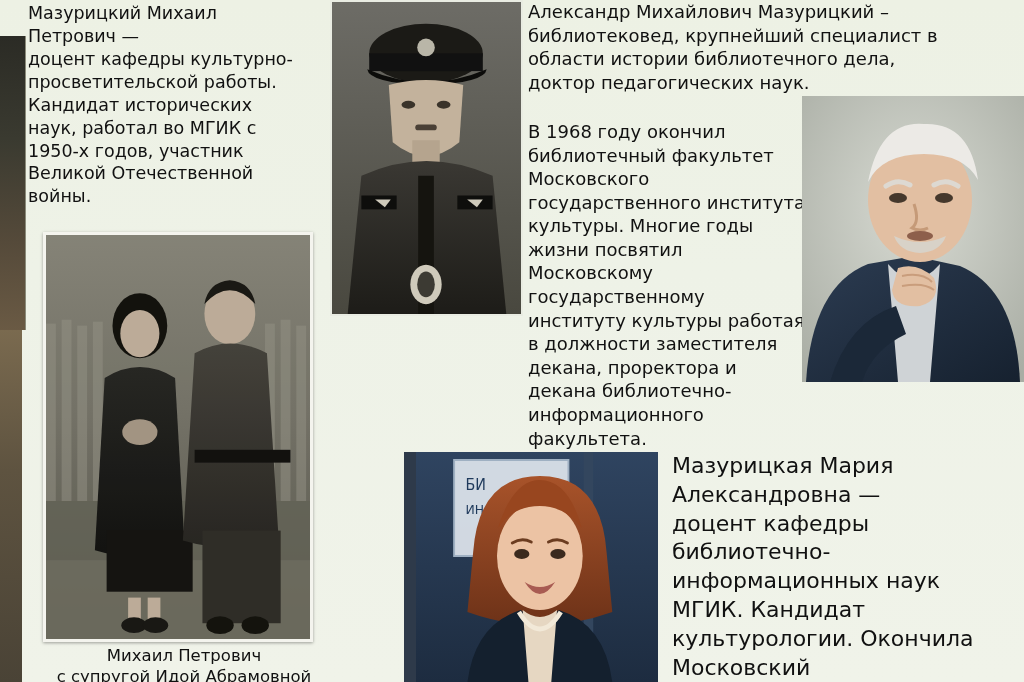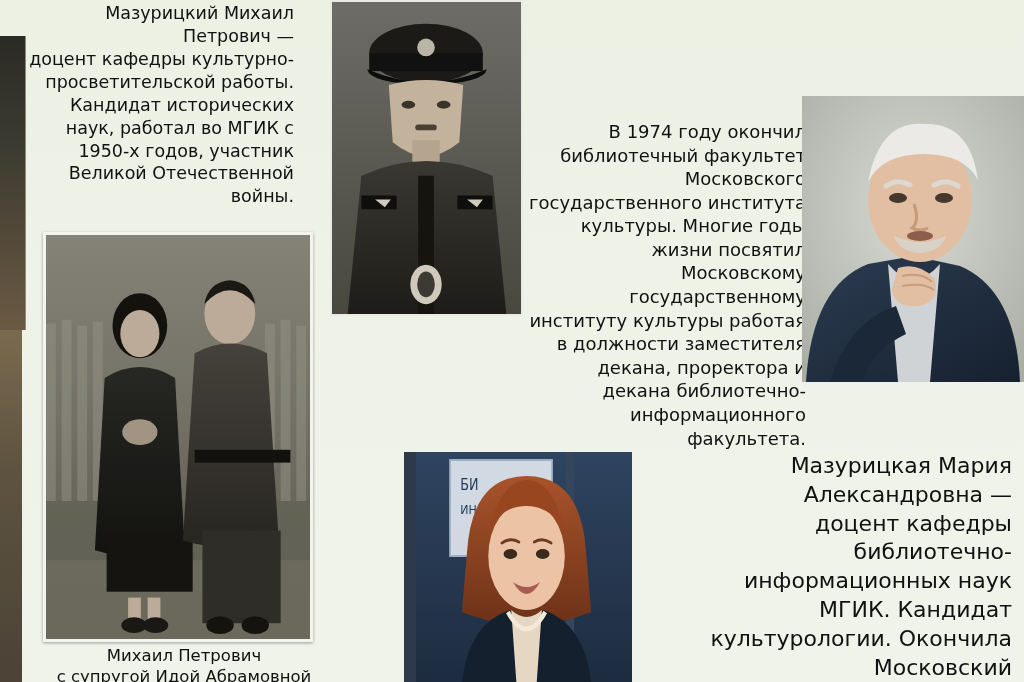--- a/index.html
+++ b/index.html
@@ -34,21 +34,20 @@
     width: 22px; height: 352px;
     background: linear-gradient(180deg, #7a6a4f 0%, #5e5340 40%, #4a4336 100%);
   }
 
   .txt {
     position: absolute;
     color: #111;
     font-size: 17.5px;
     line-height: 1.31;
     white-space: pre-line;
-    text-align: right;
   }
 
   
   #col1-text { left: 28px; top: 2px; width: 266px; }
 
   .photo {
     position: absolute;
     background-size: cover;
     background-position: center;
     overflow: hidden;
@@ -78,21 +77,21 @@
   #col2-text-mid { left: 528px; top: 120px; width: 278px; font-size: 18px; }
 
   
   #photo-elder {
     left: 802px; top: 96px; width: 222px; height: 286px;
     background: #b8bcb4;
   }
 
   
   #photo-woman {
-    left: 404px; top: 452px; width: 228px; height: 230px;
+    left: 404px; top: 452px; width: 254px; height: 230px;
     background: #2e3a4a;
     padding-left: 12px;
   }
 
   #col3-text { left: 672px; top: 452px; width: 340px; font-size: 22px; }
 
   
   .photo svg { display: block; width: 100%; height: 100%; }
 </style>
 </head>
@@ -191,22 +190,24 @@
       <rect x="30" y="196" width="36" height="14" fill="#0e0e0c"></rect>
       <rect x="128" y="196" width="36" height="14" fill="#0e0e0c"></rect>
       <polygon points="44,200 60,200 54,208" fill="#cfcabb"></polygon>
       <polygon points="138,200 154,200 148,208" fill="#cfcabb"></polygon>
       <rect x="88" y="176" width="16" height="140" fill="#15140f"></rect>
       <ellipse cx="96" cy="286" rx="16" ry="20" fill="#cfcabb"></ellipse>
       <ellipse cx="96" cy="286" rx="9" ry="13" fill="#3c3a33"></ellipse>
     </svg>
   </div>
 
-
-  <div class="txt" id="col2-text-mid">В 1974 году окончил библиотечный факультет Московского государственного института культуры. Многие годы жизни посвятил Московскому государственному институту культуры работая в должности заместителя декана, проректора и декана библиотечно-информационного факультета.</div>
+  <div class="txt" id="col2-text-top">Александр Михайлович Мазурицкий – библиотековед, крупнейший специалист в области истории библиотечного дела,
+ доктор педагогических наук.</div>
+
+  <div class="txt" id="col2-text-mid">В 1968 году окончил библиотечный факультет Московского государственного института культуры. Многие годы жизни посвятил Московскому государственному институту культуры работая в должности заместителя декана, проректора и декана библиотечно-информационного факультета.</div>
 
   <div class="photo" id="photo-elder">
     <svg viewBox="0 0 222 286" preserveAspectRatio="none">
       <defs>
         <radialGradient id="eBg" cx="50%" cy="40%" r="75%">
           <stop offset="0%" stop-color="#d7dad2"></stop>
           <stop offset="100%" stop-color="#a9ada4"></stop>
         </radialGradient>
         <linearGradient id="eJacket" x1="0" y1="0" x2="1" y2="1">
           <stop offset="0%" stop-color="#2c3c52"></stop>

